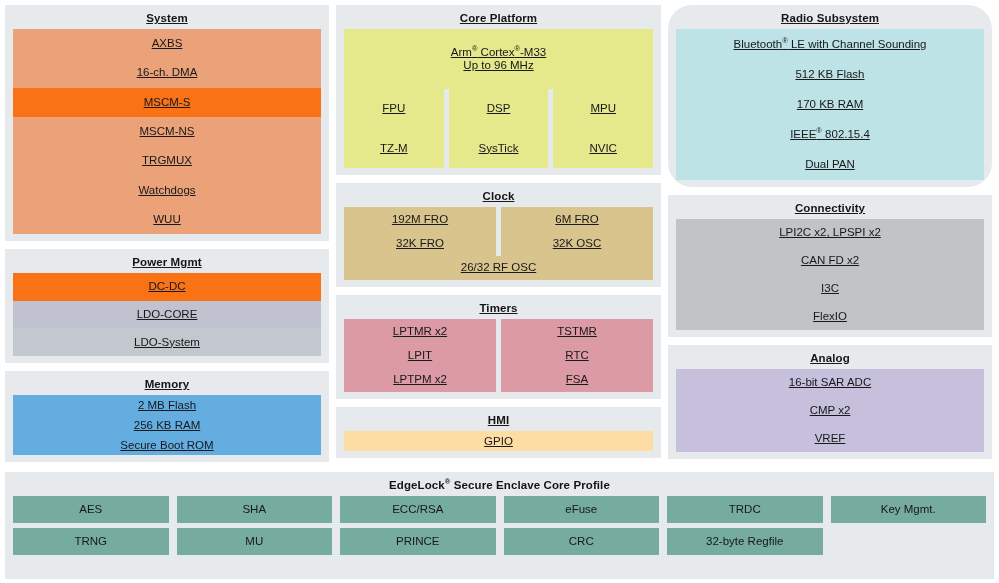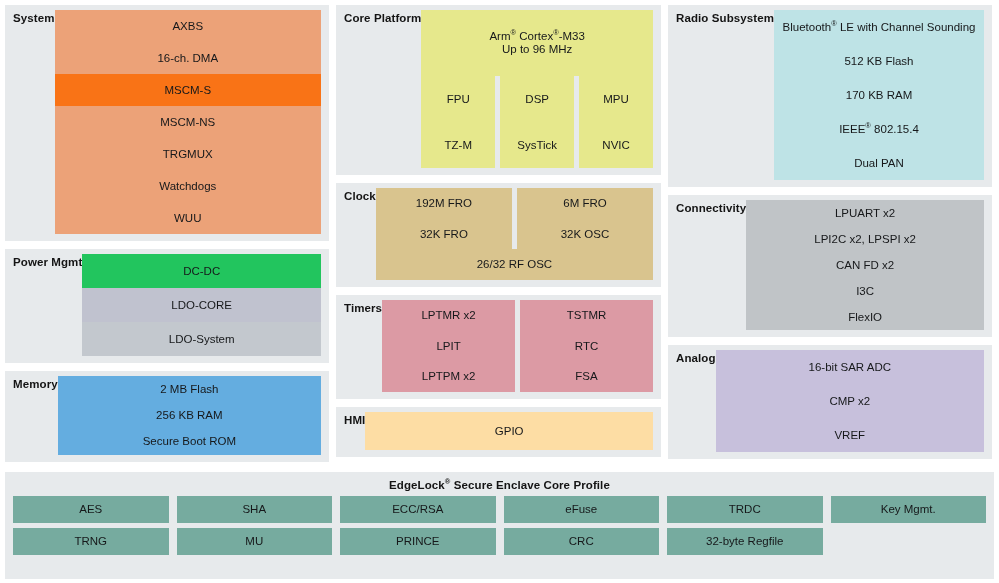--- a/index.html
+++ b/index.html
@@ -34,21 +34,22 @@
   }
   .col-left  { width: 324px; }
   .col-mid   { width: 325px; }
   .col-right { width: 324px; }
 
   .panel {
     background: #e7eaec;
     box-sizing: border-box;
     padding: 5px 8px 7px 8px;
     display: flex;
-    flex-direction: row;
+    flex-direction: column;
+    text-decoration: underline;
   }
   .panel-title {
     text-align: center;
     font-size: 11.5px;
     font-weight: bold;
     color: #141414;
     padding: 2px 0 4px 0;
     line-height: 13px;
     letter-spacing: 0.1px;
   }
@@ -126,21 +127,21 @@
           <div class="row">
               <div class="blk" style="background:#eca278">WUU</div>
             </div>
         </div>
       </div>
 
       <div class="panel" style="flex:0 0 114px;">
         <div class="panel-title">Power Mgmt</div>
         <div class="rows">
           <div class="row">
-              <div class="blk" style="background:#22c55e">DC-DC</div>
+              <div class="blk" style="background:#f97316">DC-DC</div>
             </div>
           <div class="row">
               <div class="blk" style="background:#c0c2cf">LDO-CORE</div>
             </div>
           <div class="row">
               <div class="blk" style="background:#c3c8ce">LDO-System</div>
             </div>
         </div>
       </div>
 
@@ -228,21 +229,21 @@
           <div class="row">
             <div class="blk" style="background:#fdddA4">GPIO</div>
           </div>
         </div>
       </div>
 
     </div>
 
     <div class="col col-right">
 
-      <div class="panel" style="flex:0 0 182px;">
+      <div class="panel" style="flex:0 0 182px;border-radius:24px;">
         <div class="panel-title">Radio Subsystem</div>
         <div class="rows">
           <div class="row">
             <div class="blk" style="background:#bee3e6">
               <span><span>Bluetooth</span><sup>®</sup><span> LE with Channel Sounding</span></span>
             </div>
           </div>
           <div class="row">
               <div class="blk" style="background:#bee3e6">512 KB Flash</div>
             </div>
@@ -256,23 +257,20 @@
           </div>
           <div class="row">
               <div class="blk" style="background:#bee3e6">Dual PAN</div>
             </div>
         </div>
       </div>
 
       <div class="panel" style="flex:0 0 142px;">
         <div class="panel-title">Connectivity</div>
         <div class="rows">
-          <div class="row">
-              <div class="blk" style="background:#c0c4c7">LPUART x2</div>
-            </div>
           <div class="row">
               <div class="blk" style="background:#c0c4c7">LPI2C x2, LPSPI x2</div>
             </div>
           <div class="row">
               <div class="blk" style="background:#c0c4c7">CAN FD x2</div>
             </div>
           <div class="row">
               <div class="blk" style="background:#c0c4c7">I3C</div>
             </div>
           <div class="row">

